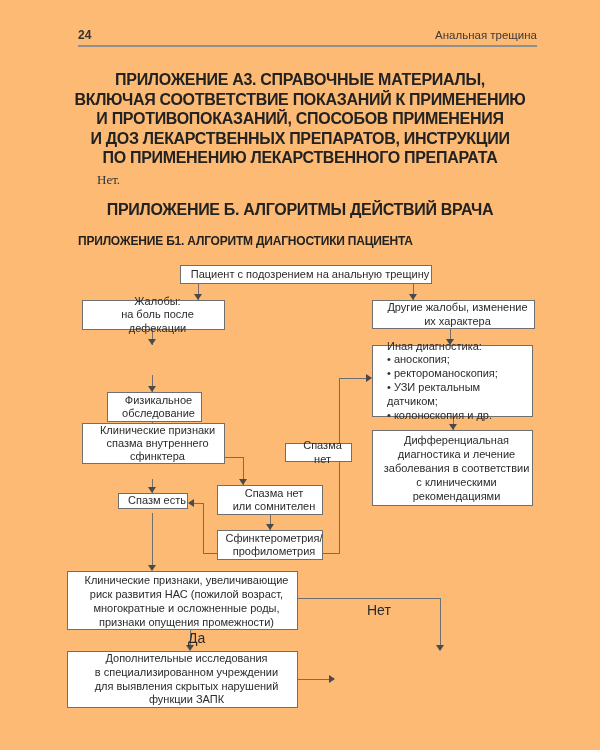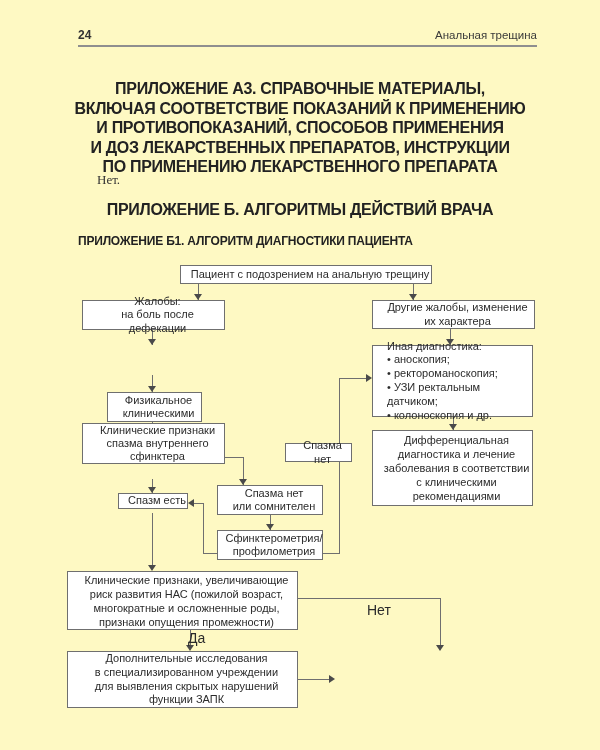--- a/index.html
+++ b/index.html
@@ -1,28 +1,28 @@
 <!DOCTYPE html>
 <html><head>
 <meta charset="utf-8">
 <style>
   html,body{margin:0;padding:0;background:#ffffff;}
   .page{
-    position:relative;width:600px;height:750px;background:#fef9c3;
+    position:relative;width:600px;height:750px;background:#fdba74;
     font-family:"Liberation Sans",sans-serif;color:#2b2b2b;overflow:hidden;
   }
   .abs{position:absolute;}
   
   .page-num{left:78px;top:28px;font-size:12px;font-weight:700;color:#333;}
   .running-title{right:63px;top:29px;font-size:11.5px;color:#3a3a3a;}
   .header-rule{left:78px;top:45px;width:459px;height:2px;background:#8f8f8f;}
   
   .h-a3{left:70px;top:70px;width:460px;text-align:center;
         font-size:16px;line-height:19.5px;font-weight:700;letter-spacing:-0.3px;
-        white-space:pre-line;color:#222;margin-top:9px;}
+        white-space:pre-line;color:#222;}
   .a3-body{left:97px;top:172px;font-family:"Liberation Serif",serif;font-size:13px;color:#333;}
   .h-b{left:70px;top:201px;width:460px;text-align:center;
        font-size:16px;font-weight:700;letter-spacing:-0.3px;color:#222;}
   .h-b1{left:78px;top:234px;font-size:12px;font-weight:700;letter-spacing:-0.2px;color:#222;}
   
   .fbox{
     position:absolute;box-sizing:border-box;border:1px solid #6f6f6f;background:#fff;
     display:flex;align-items:center;justify-content:center;text-align:center;
     font-size:11px;line-height:13.5px;color:#2b2b2b;z-index:2;white-space:pre-line;
   }
@@ -122,21 +122,21 @@
   <div class="fbox" style="left:82px;top:300px;width:143px;height:30px">
     <span>Жалобы:
 на боль после дефекации</span>
   </div>
   <div class="fbox" style="left:372px;top:300px;width:163px;height:29px">
     <span>Другие жалобы, изменение
 их характера</span>
   </div>
   <div class="fbox" style="left:107px;top:392px;width:95px;height:30px">
     <span>Физикальное
-клиническими</span>
+обследование</span>
   </div>
   <div class="fbox left" style="left:372px;top:345px;width:161px;height:72px;line-height:13.8px">
     <span>Иная диагностика:
 • аноскопия;
 • ректороманоскопия;
 • УЗИ ректальным датчиком;
 • колоноскопия и др.</span>
   </div>
   <div class="fbox" style="left:82px;top:423px;width:143px;height:41px;line-height:13px">
     <span>Клинические признаки

